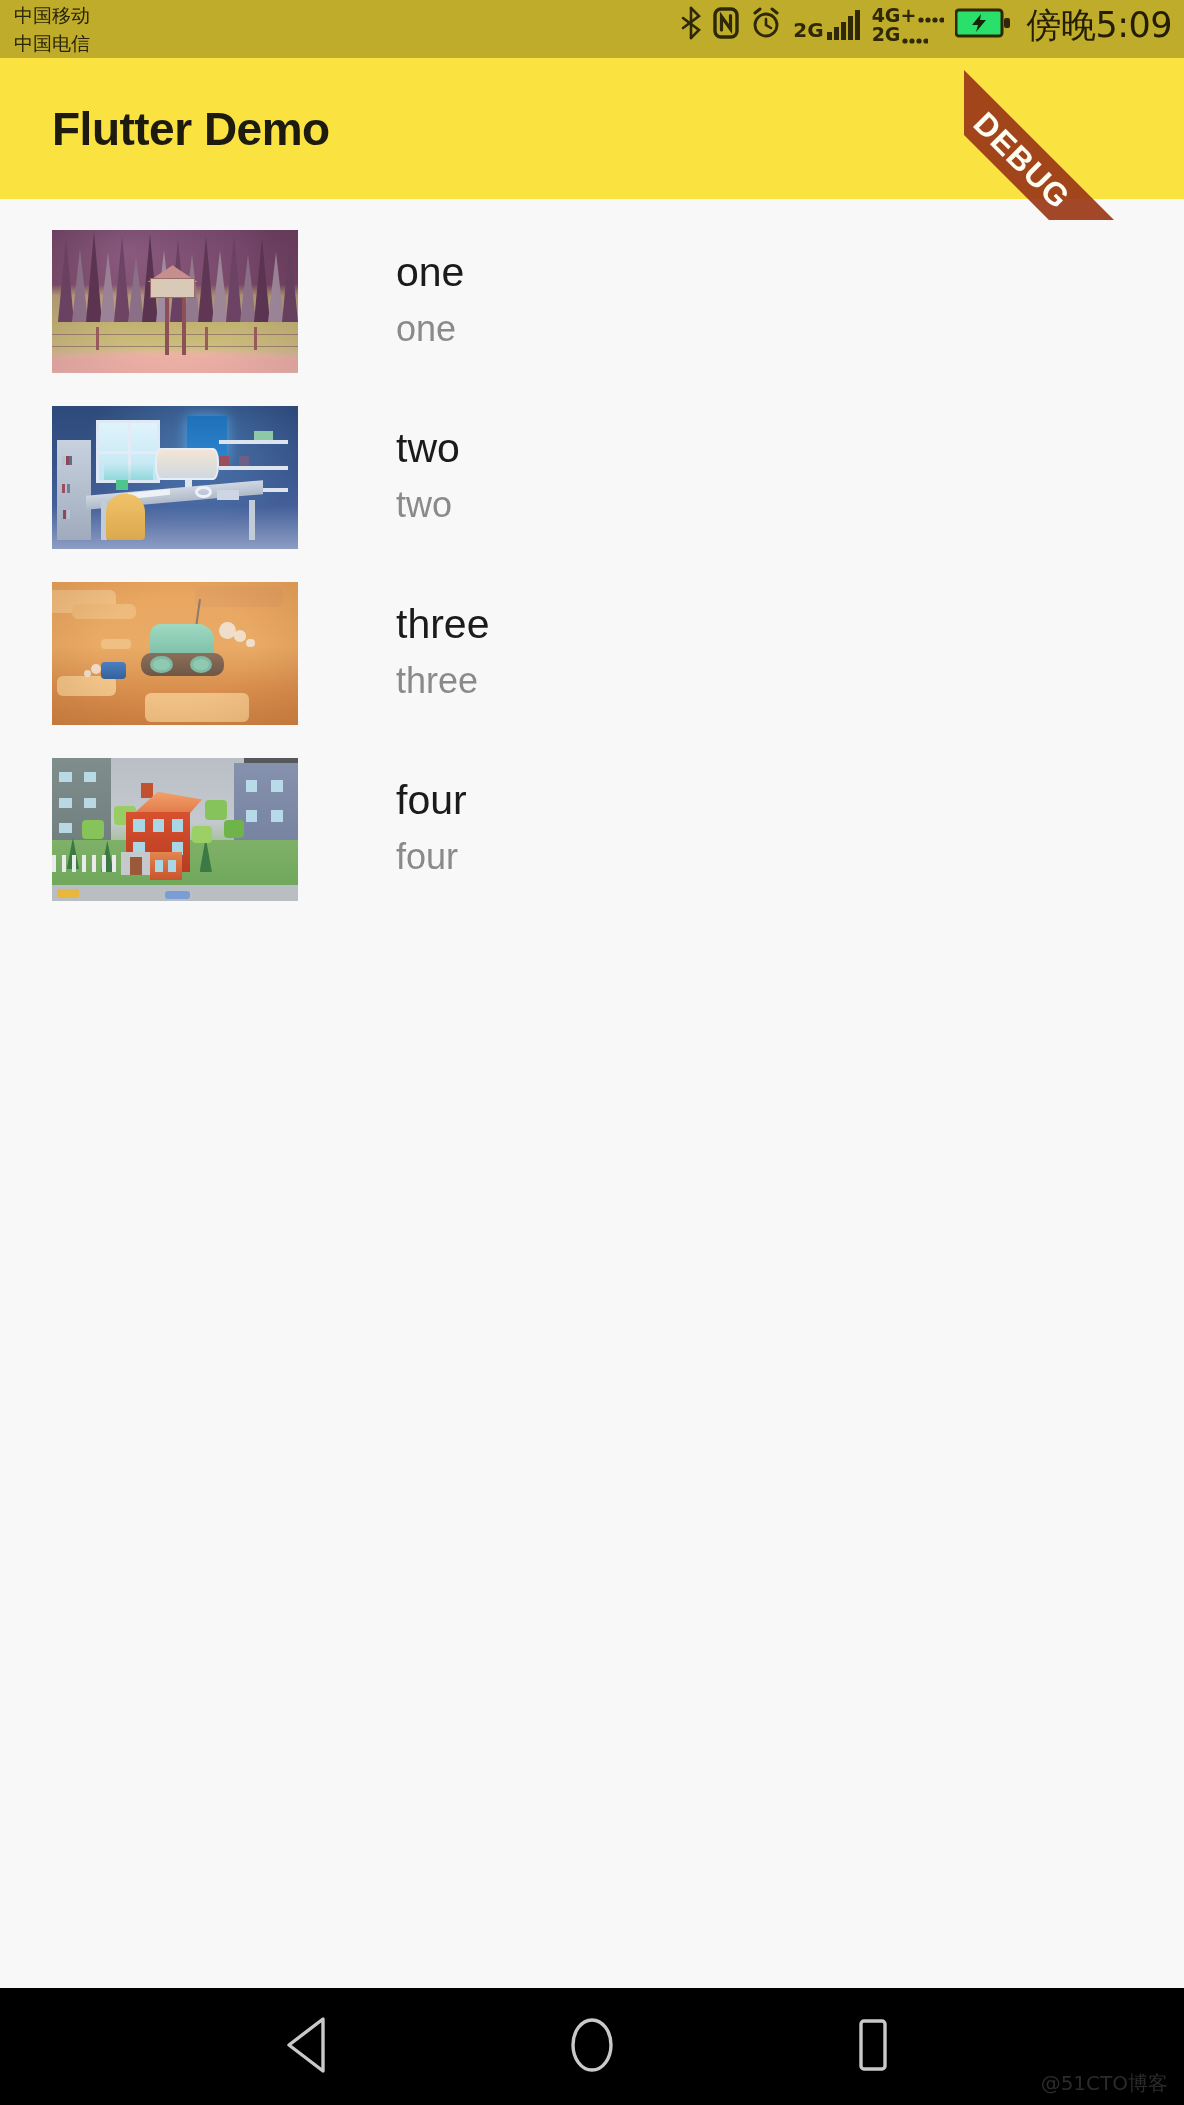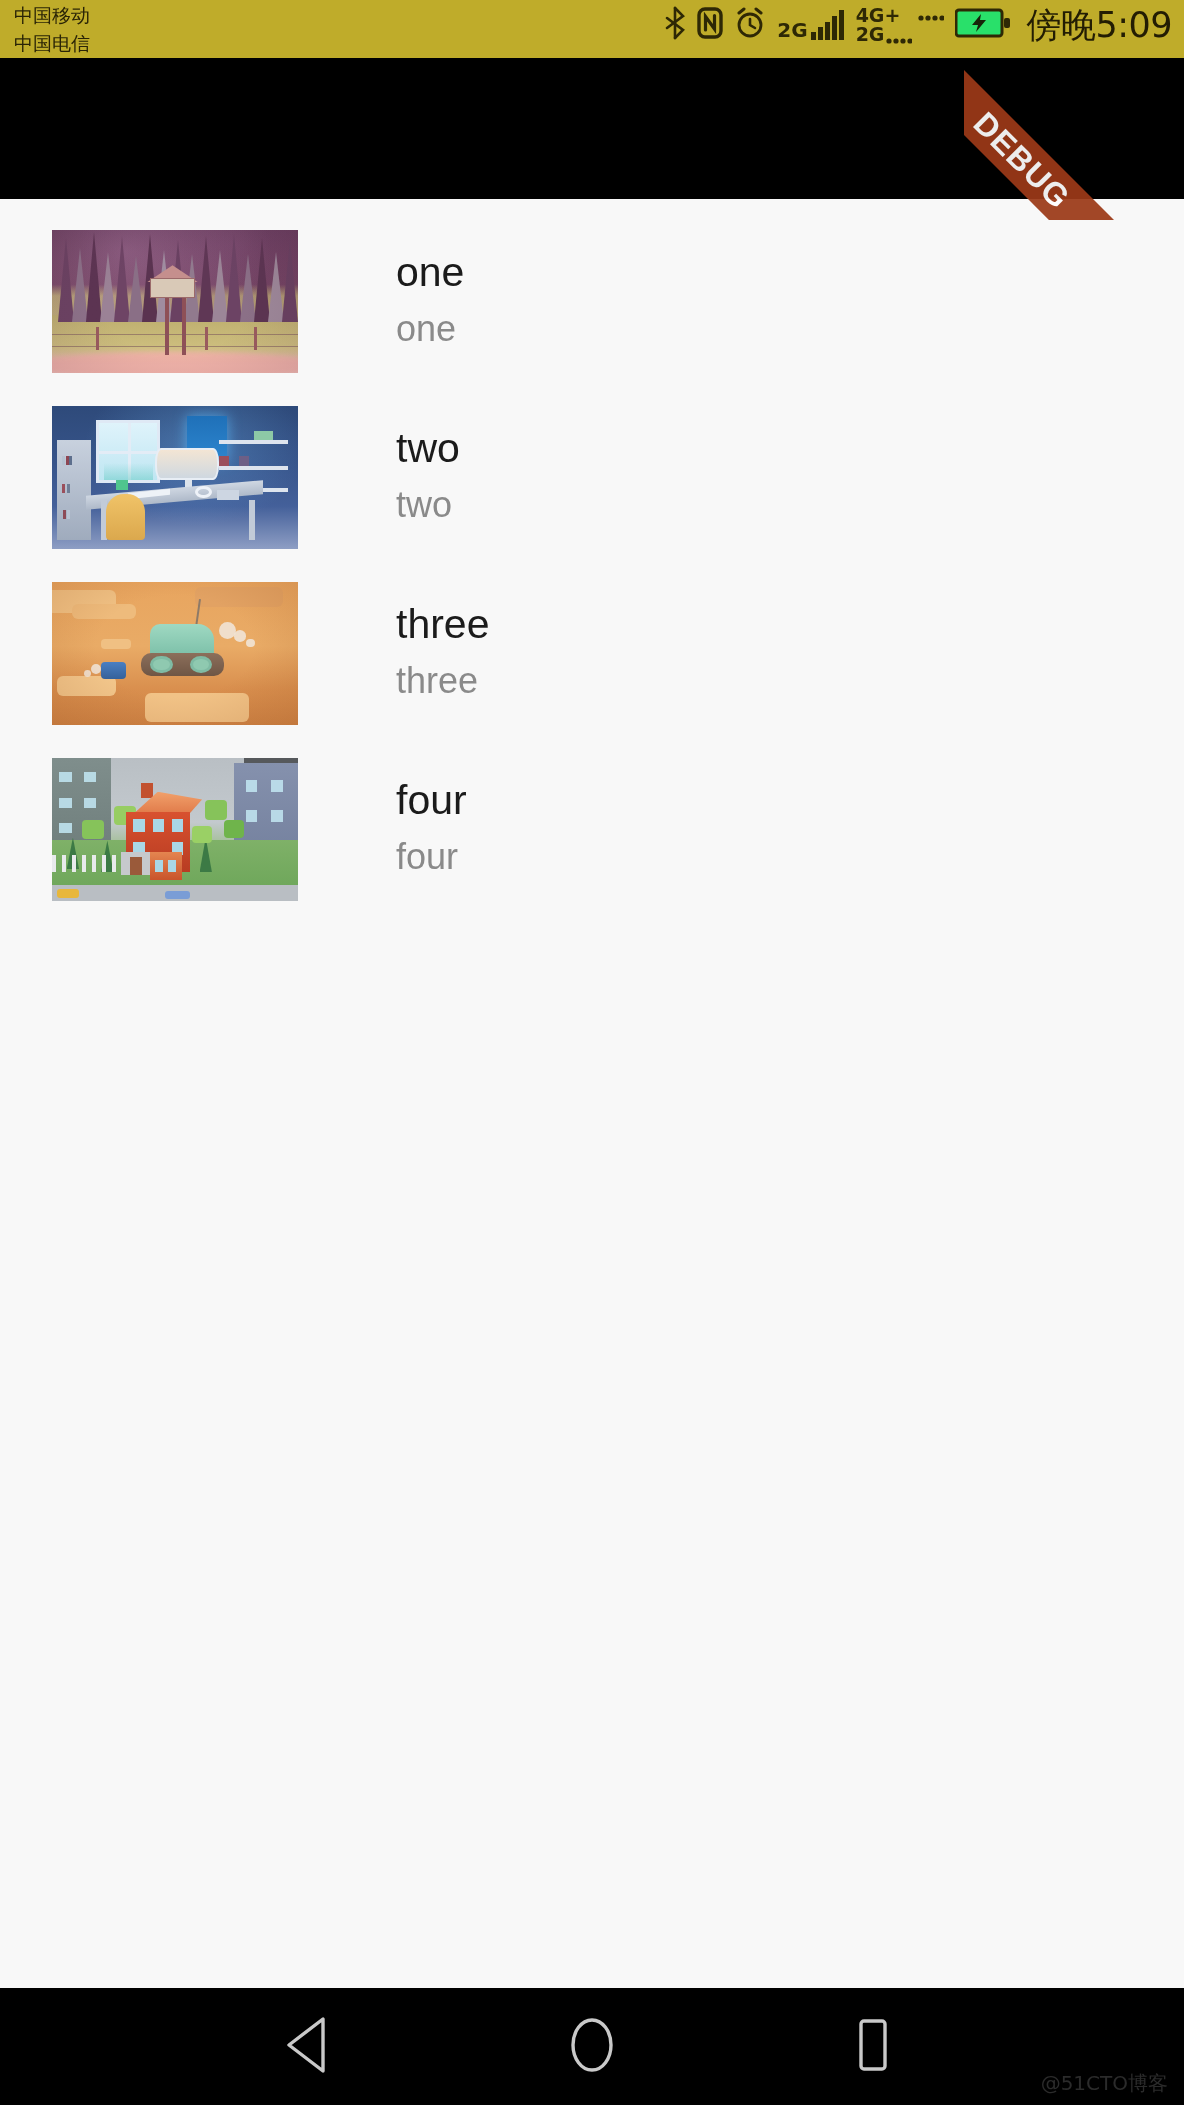--- a/index.html
+++ b/index.html
@@ -317,21 +317,21 @@
         <svg width="34" height="30" viewBox="0 0 34 30">
           <rect x="0" y="22" width="5" height="8" fill="#2e2805"></rect>
           <rect x="7" y="17" width="5" height="13" fill="#2e2805"></rect>
           <rect x="14" y="12" width="5" height="18" fill="#2e2805"></rect>
           <rect x="21" y="6" width="5" height="24" fill="#2e2805"></rect>
           <rect x="28" y="0" width="5" height="30" fill="#2e2805"></rect>
         </svg>
       </span>
 
       <span class="sicon dualnet">
-        <span style="display:flex;align-items:flex-start;gap:18px;">
+        <span style="display:flex;align-items:center;gap:2px;">
           <span style="font-size:19px;font-weight:bold;font-family:'DejaVu Sans',sans-serif;line-height:19px;">4G+</span>
           <svg width="26" height="15" viewBox="0 0 26 15">
             <circle cx="3" cy="12" r="2.6" fill="#2e2805"></circle>
             <circle cx="10" cy="12" r="2.6" fill="#2e2805"></circle>
             <circle cx="17" cy="12" r="2.6" fill="#2e2805"></circle>
             <circle cx="24" cy="12" r="2.6" fill="#2e2805"></circle>
           </svg>
         </span>
         <span style="display:flex;align-items:flex-end;gap:2px;">
           <span style="font-size:19px;font-weight:bold;font-family:'DejaVu Sans',sans-serif;line-height:19px;">2G</span>
@@ -353,20 +353,23 @@
       </span>
 
       <div id="clock">傍晚5:09</div>
     </div>
   </div>
 
   <div id="debug-ribbon">
     <div class="band">DEBUG</div>
   </div>
 
+  <div id="app-bar">
+    <div id="app-bar-title">Flutter Demo</div>
+  </div>
 
   <div id="list-area">
 
     <div class="list-tile">
       <div class="thumb art-one">
         <div class="sky"></div>
         <div class="ground"></div>
         <div class="path"></div>
         <div class="trees">
           <svg width="246" height="92" viewBox="0 0 246 92" preserveAspectRatio="none">

